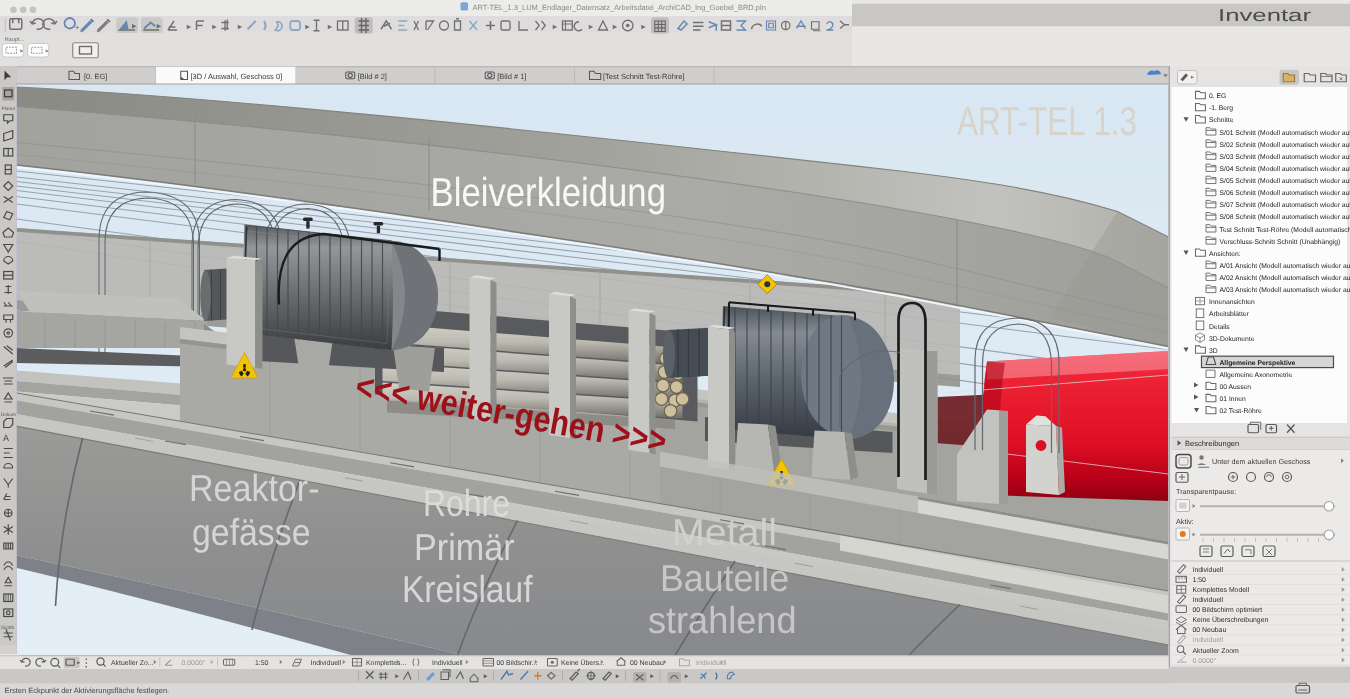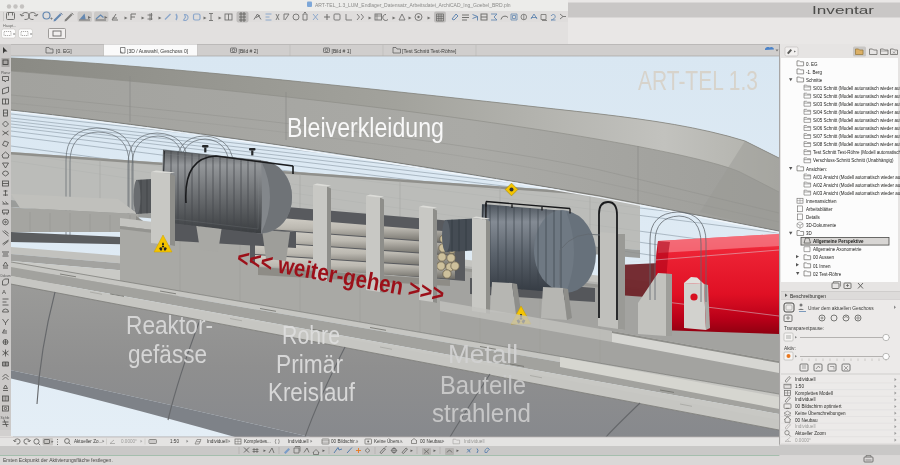--- a/index.html
+++ b/index.html
@@ -1,16 +1,16 @@
 <!DOCTYPE html>
 <html><head>
 <meta charset="utf-8">
 <style>
 html,body{margin:0;padding:0;}
-.root{position:relative;width:900px;height:465px;overflow:hidden;font-family:"Liberation Sans",sans-serif;background:#15803d;}
+.root{position:relative;width:900px;height:465px;overflow:hidden;font-family:"Liberation Sans",sans-serif;background:#c4b5fd;}
 </style>
 </head>
 <body>
 <div class="root">
 <svg width="900" height="465" viewBox="0 0 900 465" xmlns="http://www.w3.org/2000/svg">
 <defs>
 <clipPath id="vp">
           <rect x="11" y="56" width="768" height="381"></rect>
         </clipPath>
 <linearGradient id="skyg" x1="0" y1="0" x2="0" y2="1">

